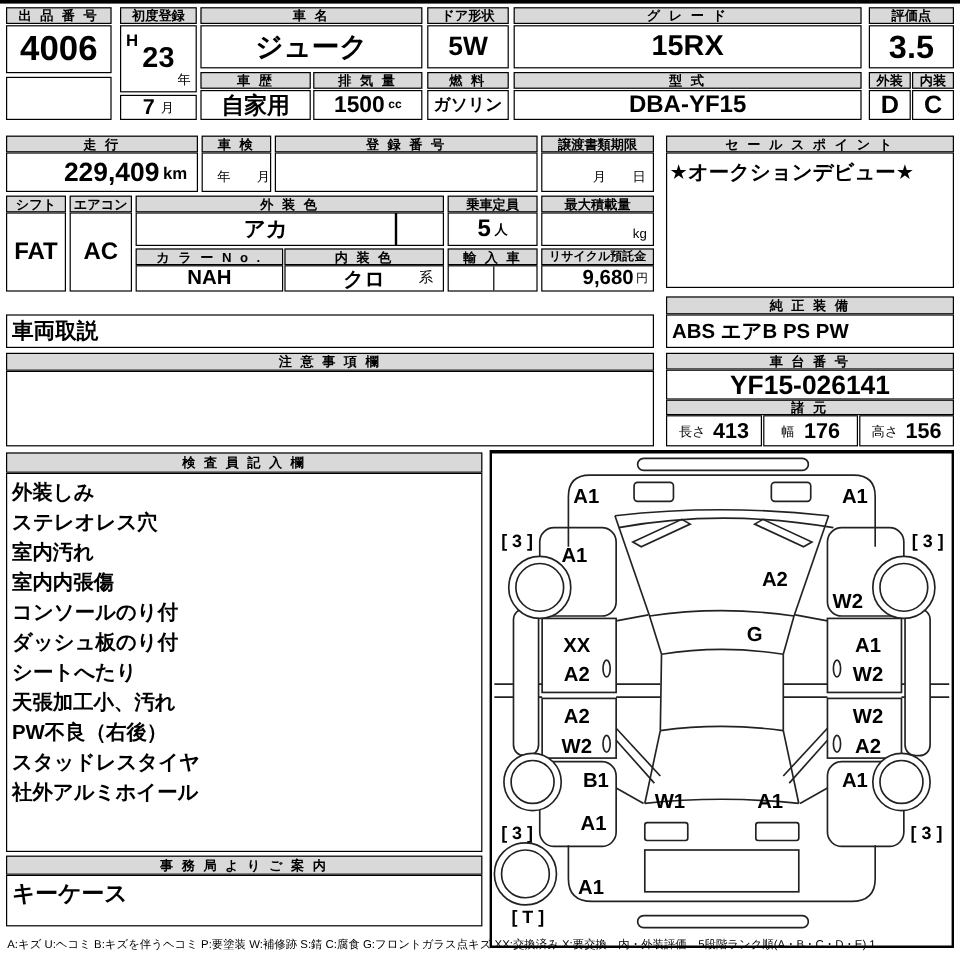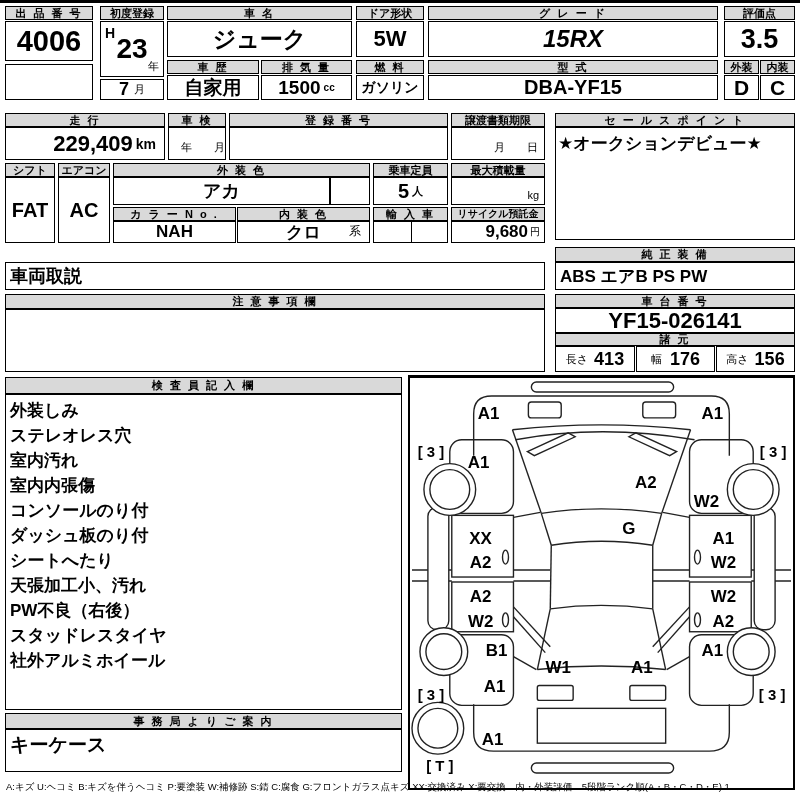--- a/index.html
+++ b/index.html
@@ -34,21 +34,21 @@
 
   <div class="abs hdr" style="left:5px;top:6px;width:88px;height:14px;">出 品 番 号</div>
   <div class="abs box" style="left:5px;top:21px;width:88px;height:40px;">
     <span class="val" style="font-size:29px;">4006</span>
   </div>
   <div class="abs box" style="left:5px;top:64px;width:88px;height:36px;"></div>
 
   <div class="abs hdr tight" style="left:100px;top:6px;width:64px;height:14px;">初度登録</div>
   <div class="abs box" style="left:100px;top:21px;width:64px;height:56px;position:absolute;">
     <span style="position:absolute;left:4px;top:3px;font-size:14px;font-weight:bold;">H</span>
-    <span class="val" style="font-size:28px;">23</span>
+    <span class="val" style="font-size:24px;">23</span>
     <span style="position:absolute;right:4px;bottom:2px;font-size:11px;">年</span>
   </div>
   <div class="abs box" style="left:100px;top:79px;width:64px;height:21px;">
     <span class="val" style="font-size:18px;">7</span>
     <span style="font-size:11px;margin-left:5px;">月</span>
   </div>
 
   <div class="abs hdr" style="left:167px;top:6px;width:185px;height:14px;">車 名</div>
   <div class="abs box" style="left:167px;top:21px;width:185px;height:36px;">
     <span class="val" style="font-size:23px;">ジューク</span>
@@ -67,21 +67,21 @@
   <div class="abs hdr tight" style="left:356px;top:6px;width:68px;height:14px;">ドア形状</div>
   <div class="abs box" style="left:356px;top:21px;width:68px;height:36px;">
     <span class="val" style="font-size:22px;">5W</span>
   </div>
   <div class="abs hdr" style="left:356px;top:60px;width:68px;height:14px;">燃 料</div>
   <div class="abs box" style="left:356px;top:75px;width:68px;height:25px;">
     <span class="val" style="font-size:14px;">ガソリン</span>
   </div>
 
   <div class="abs hdr" style="left:428px;top:6px;width:290px;height:14px;">グ レ ー ド</div>
-  <div class="abs box" style="left:428px;top:21px;width:290px;height:36px;font-style:italic;">
+  <div class="abs box" style="left:428px;top:21px;width:290px;height:36px;">
     <span class="val" style="font-size:24px;">15RX</span>
   </div>
   <div class="abs hdr" style="left:428px;top:60px;width:290px;height:14px;">型 式</div>
   <div class="abs box" style="left:428px;top:75px;width:290px;height:25px;">
     <span class="val" style="font-size:20px;">DBA-YF15</span>
   </div>
 
   <div class="abs hdr tight" style="left:724px;top:6px;width:71px;height:14px;">評価点</div>
   <div class="abs box" style="left:724px;top:21px;width:71px;height:36px;">
     <span class="val" style="font-size:27px;">3.5</span>

